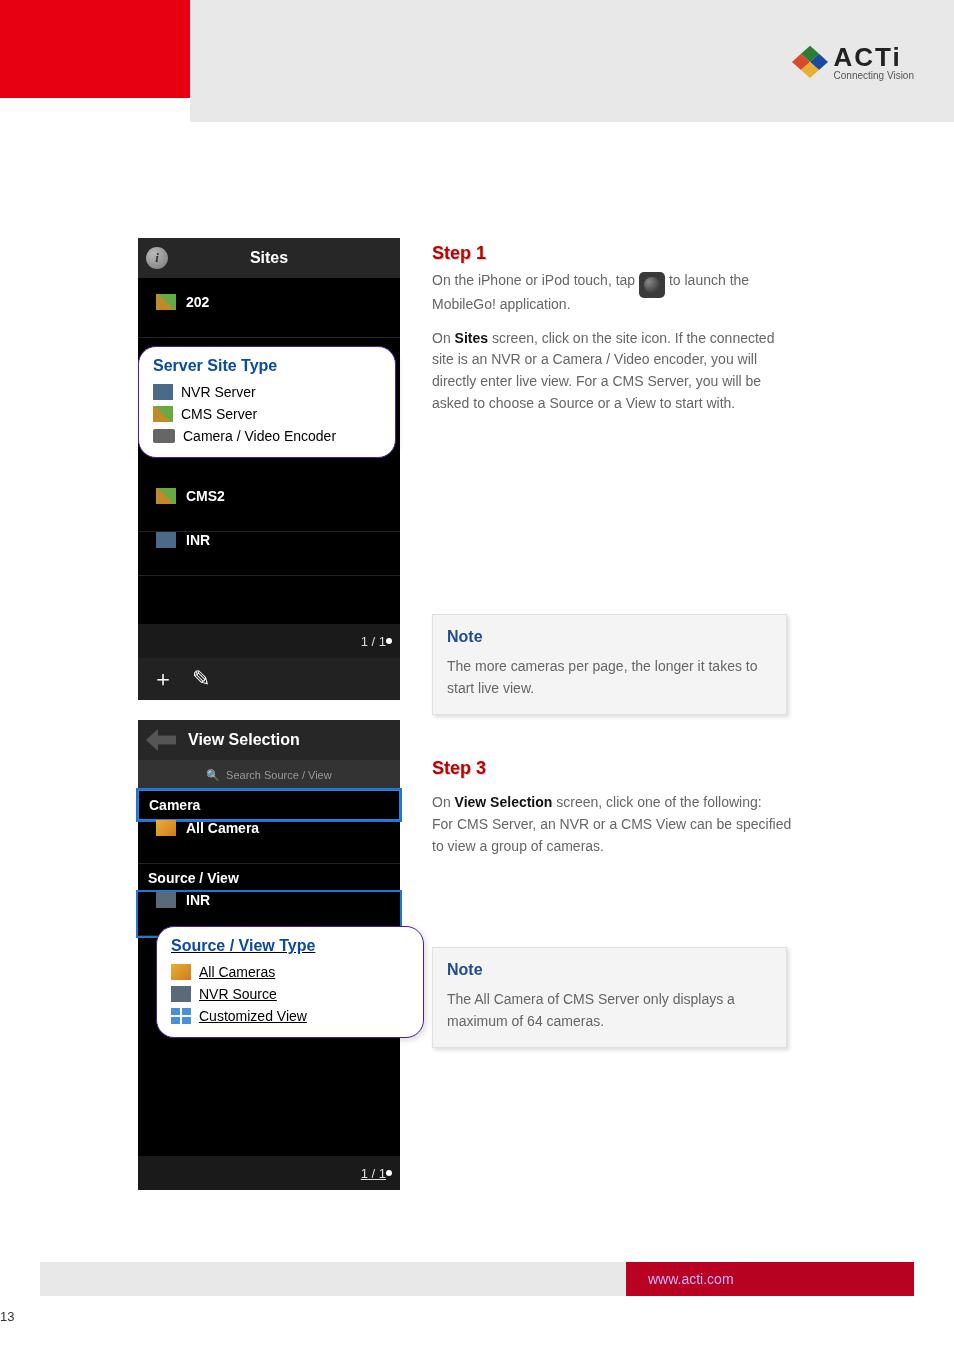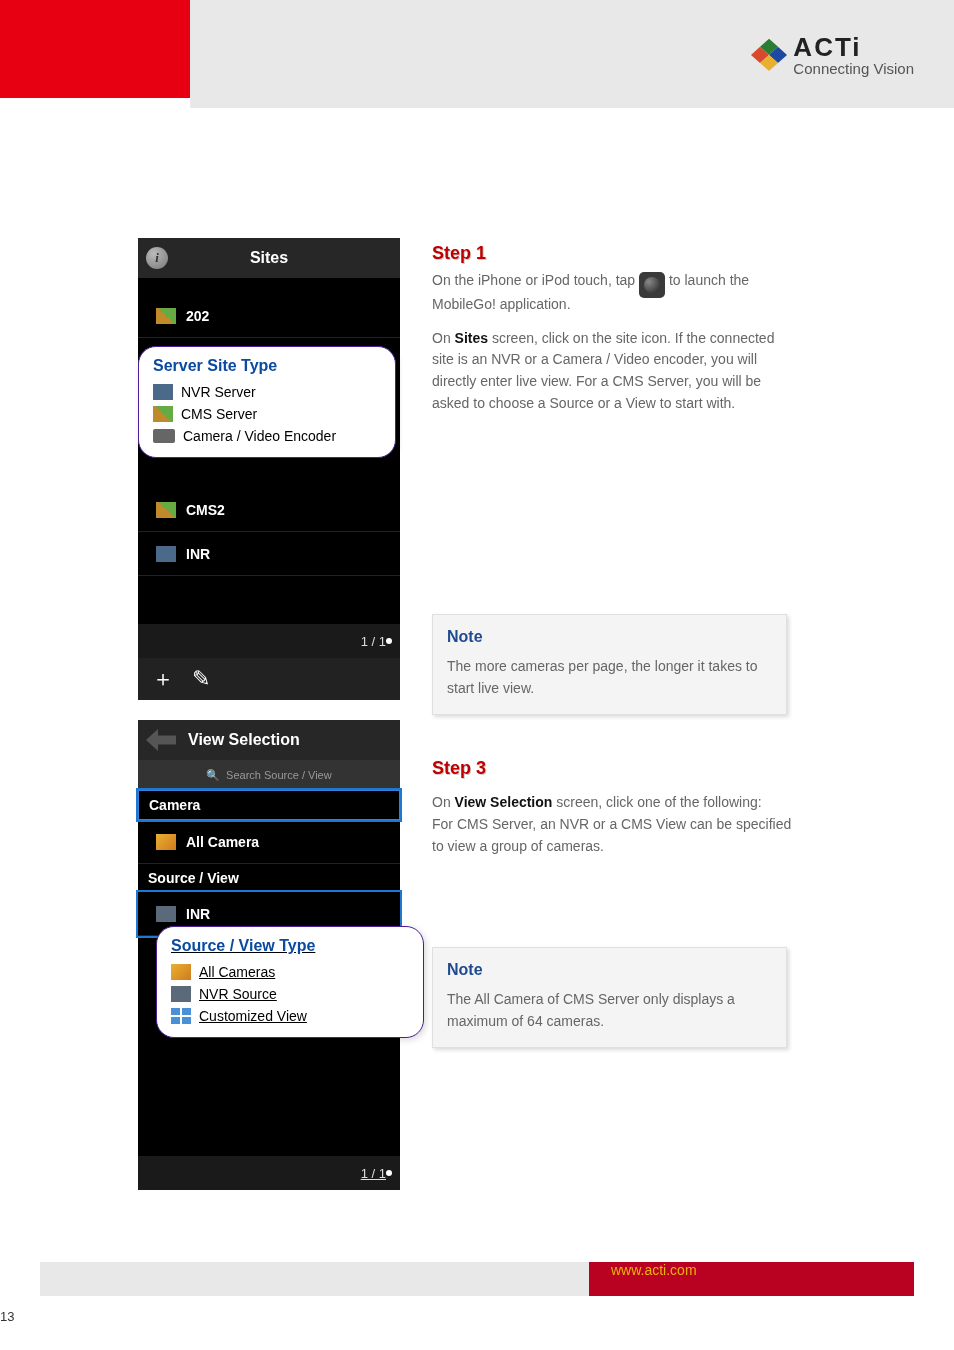--- a/index.html
+++ b/index.html
@@ -12,21 +12,21 @@
     }
     .top-red-block {
       position: absolute;
       top: 0; left: 0;
       width: 190px; height: 98px;
       background: #e60012;
     }
     .top-gray-banner {
       position: absolute;
       top: 0; left: 190px;
-      right: 0; height: 108px;
+      right: 0; height: 122px;
       background: #e8e8e8;
       display: flex;
       justify-content: flex-end;
       align-items: center;
       padding-right: 40px;
     }
     .acti-logo {
       display: flex;
       align-items: center;
       gap: 6px;
@@ -34,21 +34,21 @@
     .acti-glyph {
       width: 36px; height: 36px;
     }
     .acti-text {
       font-size: 26px;
       font-weight: bold;
       letter-spacing: 2px;
       color: #222;
     }
     .acti-sub {
-      font-size: 15px;
+      font-size: 10px;
       color: #555;
       display: block;
       line-height: 1;
       margin-top: -2px;
     }
     
     .mobile-col {
       position: absolute;
       left: 138px;
       top: 238px;
@@ -65,21 +65,21 @@
       display: flex; align-items: center;
       padding: 0 8px;
       gap: 6px;
     }
     .ms-header-title {
       flex: 1; text-align: center;
       font-size: 16px; font-weight: bold;
     }
     .ms-row {
       height: 44px; background: #000;
-      display: flex; align-items: center;
+      display: flex; 
       padding: 0 18px;
       gap: 10px;
       font-size: 14px; font-weight: bold;
       border-bottom: 1px solid #222;
     }
     .ms-footer {
       height: 34px; background: #1a1a1a;
       display: flex; align-items: center;
       justify-content: flex-end;
       font-size: 13px; color: #ddd;
@@ -208,24 +208,24 @@
     }
     
     .footer-gray {
       position: absolute;
       bottom: 54px; left: 40px; right: 40px;
       height: 34px; background: #e8e8e8;
     }
     .footer-red {
       position: absolute;
       bottom: 54px; right: 40px;
-      height: 34px; width: 325px;
+      height: 34px; width: 288px;
       background: #b90222;
-      color: #eab308;
-      display: flex; align-items: flex-start;
+      color: #c4b5fd;
+      display: flex; align-items: center;
       padding-left: 22px;
       font-size: 14px;
     }
     .footer-page {
       position: absolute;
       bottom: 26px; left: 0; right: 54px;
       text-align: left; font-size: 13px; color:#333;
     }
     .hl-box {
       outline: 2px solid #1f77d4;

